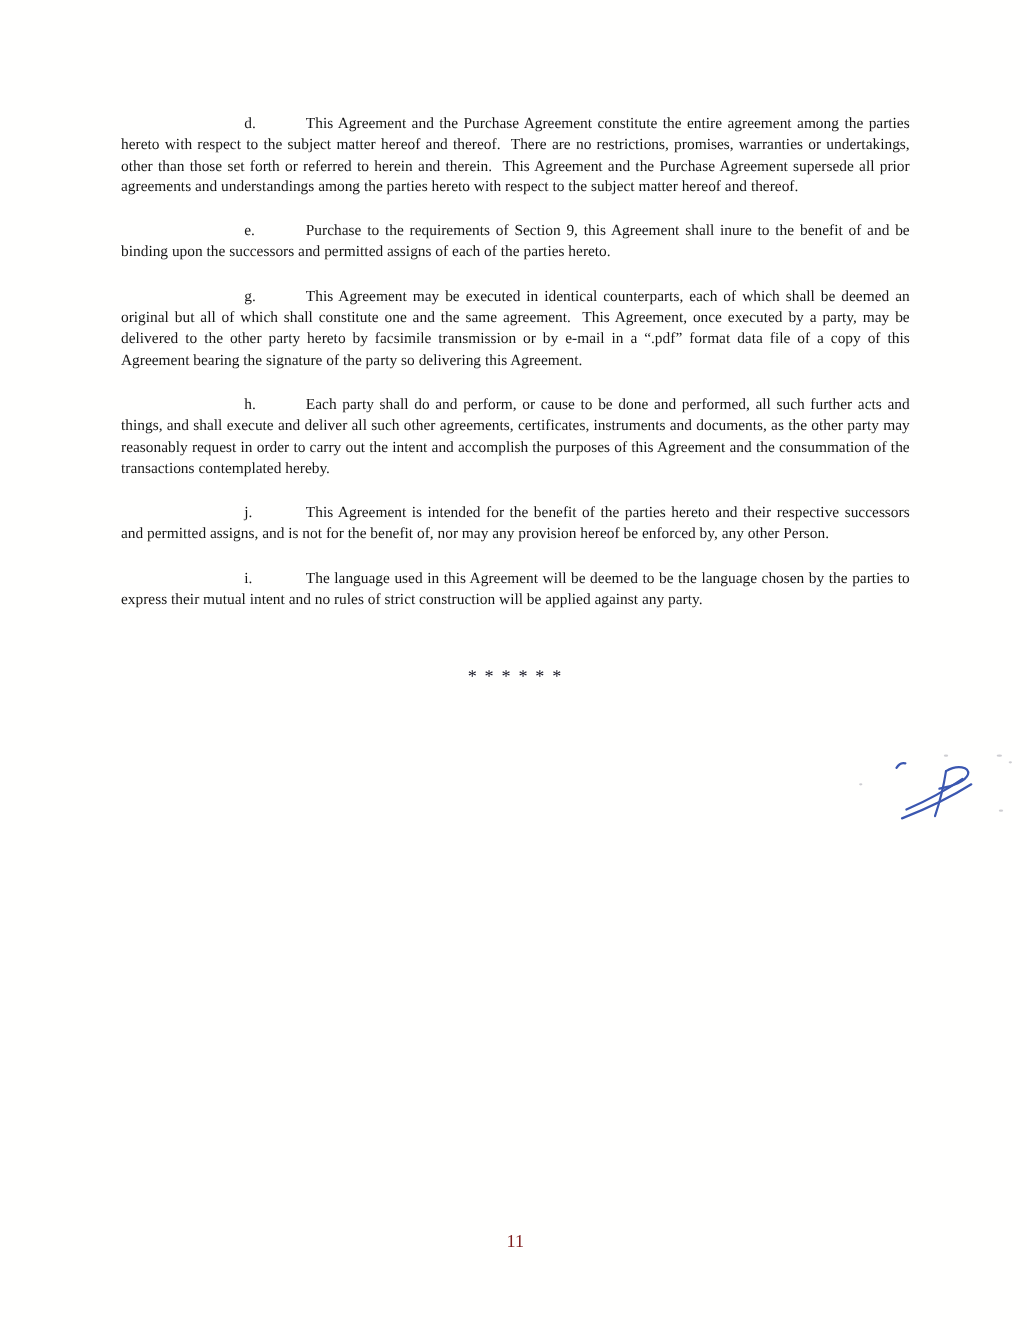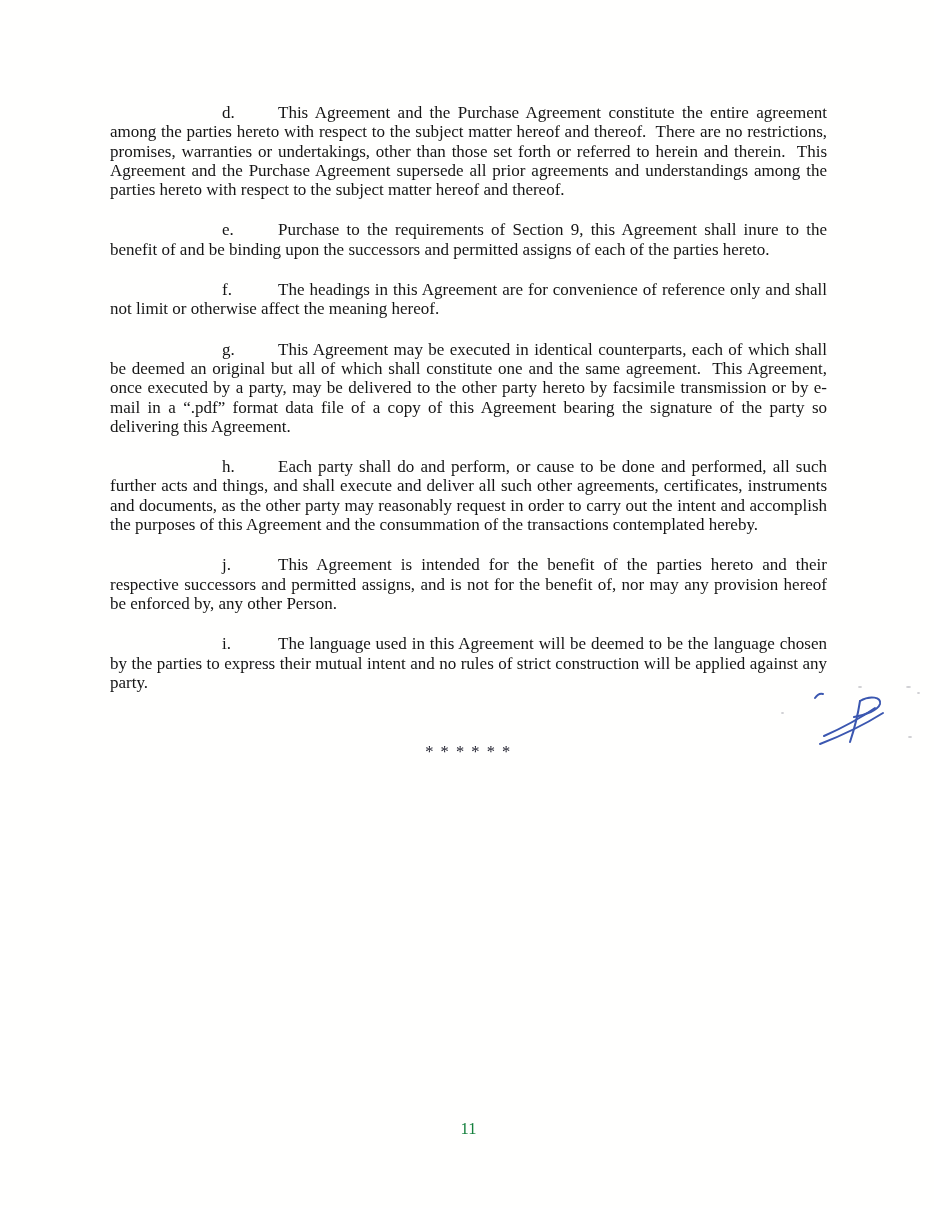--- a/index.html
+++ b/index.html
@@ -16,21 +16,21 @@
     overflow: hidden;
   }
   .content {
     position: absolute;
     left: 110px;
     top: 103px;
     width: 717px;
   }
   p.para {
     margin: 0 0 21px 0;
-    font-size: 17px;
+    font-size: 14px;
     line-height: 19.3px;
     text-align: justify;
     text-justify: inter-word;
   }
   .tab {
     display: inline-block;
     width: 112px;
     height: 1px;
   }
   .plabel {
@@ -54,38 +54,37 @@
     width: 80px;
     height: 58px;
   }
   .pagenum {
     position: absolute;
     top: 1119px;
     left: 110px;
     width: 717px;
     text-align: center;
     font-size: 16.5px;
-    color: #15803d;
+    color: #7f1d1d;
   }
   .speck {
     position: absolute;
     border-radius: 50%;
     background: rgba(125,125,140,0.38);
   }
 </style>
 </head>
 <body>
 
 <div class="content">
 
   <p class="para"><span class="tab"></span><span class="plabel">d.</span><span class="ptext">This Agreement and the Purchase Agreement constitute the entire agreement among the parties hereto with respect to the subject matter hereof and thereof.  There are no restrictions, promises, warranties or undertakings, other than those set forth or referred to herein and therein.  This Agreement and the Purchase Agreement supersede all prior agreements and understandings among the parties hereto with respect to the subject matter hereof and thereof.</span></p>
 
   <p class="para"><span class="tab"></span><span class="plabel">e.</span><span class="ptext">Purchase to the requirements of Section 9, this Agreement shall inure to the benefit of and be binding upon the successors and permitted assigns of each of the parties hereto.</span></p>
 
-  <p class="para"><span class="tab"></span><span class="plabel">f.</span><span class="ptext">The headings in this Agreement are for convenience of reference only and shall not limit or otherwise affect the meaning hereof.</span></p>
 
   <p class="para"><span class="tab"></span><span class="plabel">g.</span><span class="ptext">This Agreement may be executed in identical counterparts, each of which shall be deemed an original but all of which shall constitute one and the same agreement.  This Agreement, once executed by a party, may be delivered to the other party hereto by facsimile transmission or by e-mail in a “.pdf” format data file of a copy of this Agreement bearing the signature of the party so delivering this Agreement.</span></p>
 
   <p class="para"><span class="tab"></span><span class="plabel">h.</span><span class="ptext">Each party shall do and perform, or cause to be done and performed, all such further acts and things, and shall execute and deliver all such other agreements, certificates, instruments and documents, as the other party may reasonably request in order to carry out the intent and accomplish the purposes of this Agreement and the consummation of the transactions contemplated hereby.</span></p>
 
   <p class="para"><span class="tab"></span><span class="plabel">j.</span><span class="ptext">This Agreement is intended for the benefit of the parties hereto and their respective successors and permitted assigns, and is not for the benefit of, nor may any provision hereof be enforced by, any other Person.</span></p>
 
   <p class="para"><span class="tab"></span><span class="plabel">i.</span><span class="ptext">The language used in this Agreement will be deemed to be the language chosen by the parties to express their mutual intent and no rules of strict construction will be applied against any party.</span></p>
 
   <div class="stars">* * * * * *</div>

